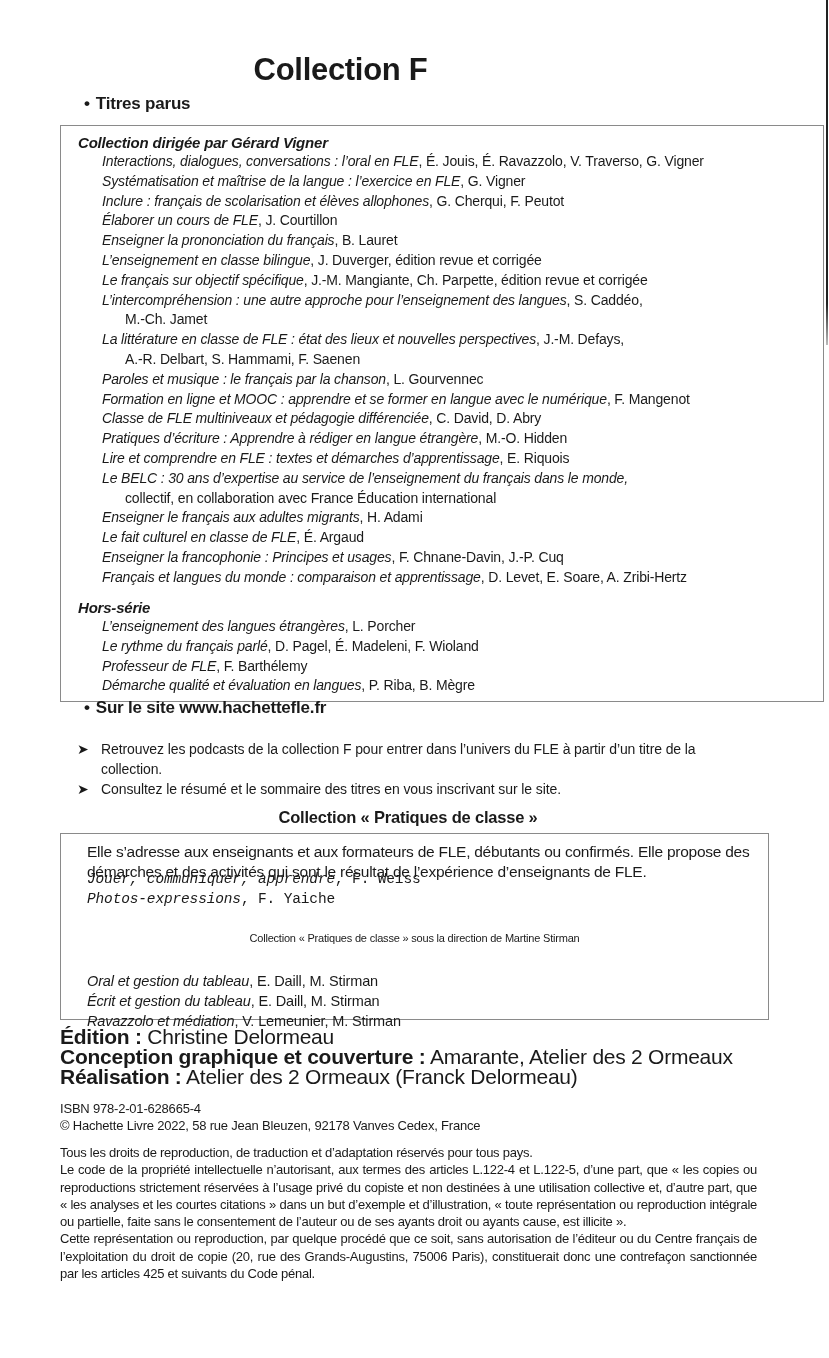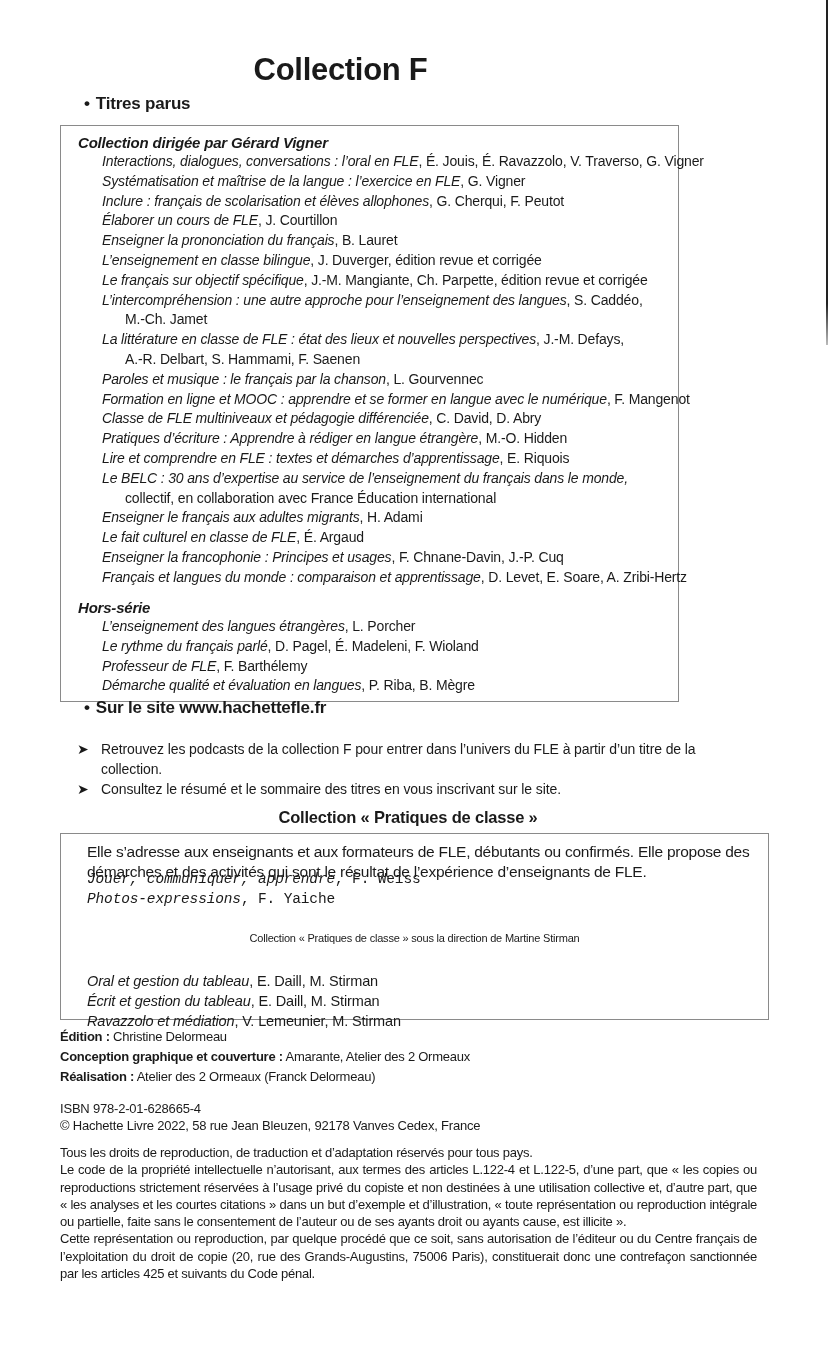--- a/index.html
+++ b/index.html
@@ -16,21 +16,21 @@
       font-size: 31px; font-weight: bold; letter-spacing: -0.3px; color: #1a1a1a;
     }
     .bullet-head {
       position: absolute; font-size: 17px; font-weight: bold; color: #1a1a1a;
       letter-spacing: -0.2px;
     }
     .bullet-head .dot { margin-right: 6px; }
     .box {
       position: absolute; border: 1px solid #8a8a8a; box-sizing: border-box;
     }
-    .box1 { left: 60px; top: 125px; width: 619px; height: 577px; }
+    .box1 { left: 60px; top: 125px; width: 764px; height: 577px; }
     .box2 { left: 60px; top: 833px; width: 709px; height: 187px; }
     .group-title {
       font-style: italic; font-weight: bold; font-size: 15px; color: #1a1a1a;
       margin-left: 17px; line-height: 19px; letter-spacing: -0.2px;
     }
     .entries { margin-left: 41px; font-size: 14px; line-height: 19.8px; letter-spacing: -0.15px; }
     .entry { white-space: nowrap; }
     .entry .t { font-style: italic; }
     .entry .cont { display: block; padding-left: 23px; }
     .g1 { position: absolute; top: 7px; left: 0; }
@@ -51,21 +51,21 @@
     }
     .box2 .list { position: absolute; left: 26px; font-size: 14.5px; line-height: 19.8px; letter-spacing: -0.15px; }
     .box2 .list .t { font-style: italic; }
     .box2 .la { top: 36px; font-family: Liberation Mono, monospace; }
     .box2 .lb { top: 138px; }
     .box2 .center-line {
       position: absolute; top: 98px; left: 0; width: 707px; text-align: center;
       font-size: 11px; letter-spacing: -0.2px;
     }
     .credits {
-      position: absolute; left: 60px; top: 1027px; font-size: 13px; line-height: 20px;
+      position: absolute; left: 60px; top: 1027px; font-size: 21px; line-height: 20px;
       letter-spacing: -0.25px;
     }
     .credits b { font-weight: bold; }
     .isbn {
       position: absolute; left: 60px; top: 1100px; font-size: 13px; line-height: 17px;
       letter-spacing: -0.2px;
     }
     .legal {
       position: absolute; left: 60px; top: 1144px; width: 697px; font-size: 13px;
       line-height: 17.3px; letter-spacing: -0.25px; text-align: justify;

